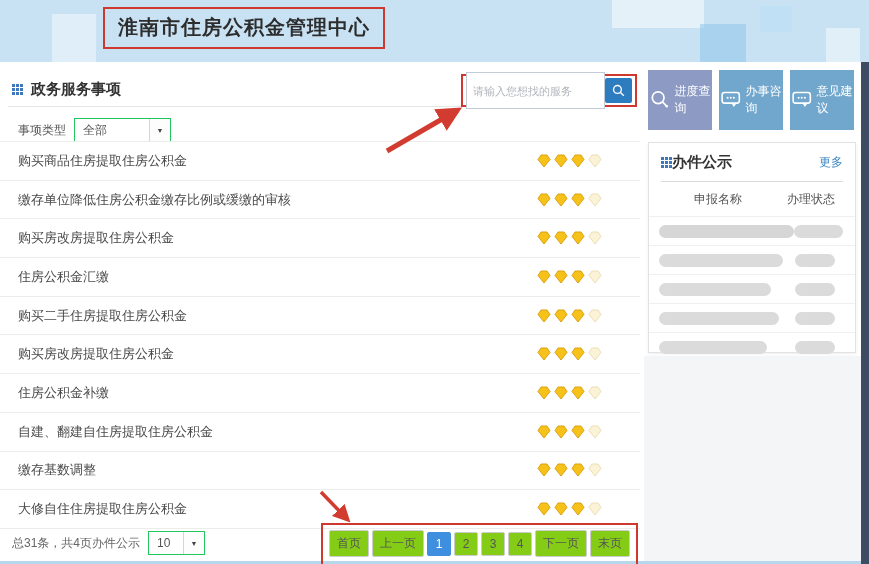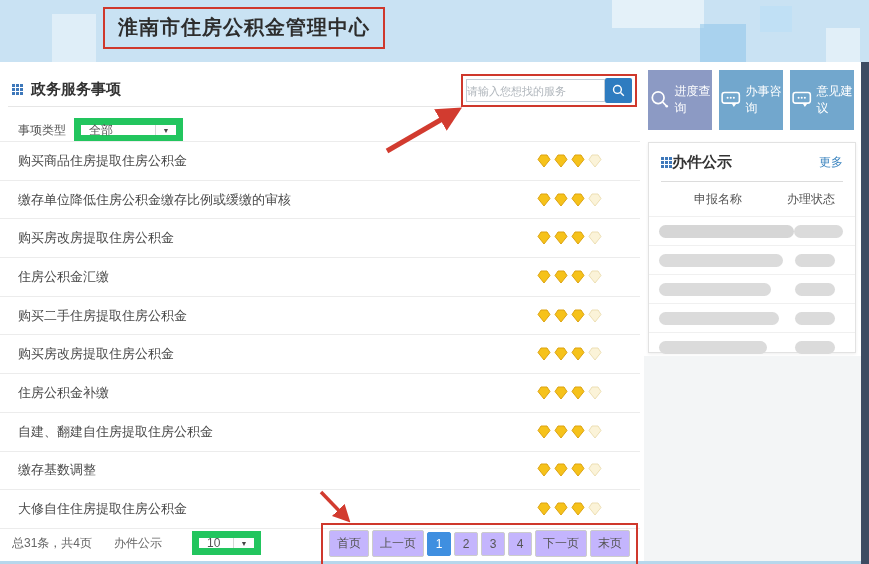--- a/index.html
+++ b/index.html
@@ -21,43 +21,43 @@
   
   .services-panel { position:absolute; left:0; top:62px; width:640px; height:502px; background:#fff; }
   .panel-header { position:absolute; left:12px; top:18px; display:flex; align-items:center; }
   .grid-icon { display:inline-grid; grid-template-columns:repeat(3,3px); grid-gap:1px; }
   .grid-icon span { width:3px; height:3px; background:#3e78ba; }
   .panel-title { margin-left:8px; font-size:15px; font-weight:bold; color:#333; }
   .panel-divider { position:absolute; left:8px; right:6px; top:44px; height:1px; background:#e6e6e6; }
 
   .search-wrap { position:absolute; right:3px; top:12px; width:176px; height:33px; border:2px solid #cf382c;
     display:flex; align-items:center; padding:2px 3px; background:#fff; z-index:3; }
-  .search-input { flex:1; height:23px; border:1px solid #c2ccd6; font-size:11px; color:#444; padding:0 0; outline:none; min-width:0; }
+  .search-input { flex:1; height:37px; border:1px solid #c2ccd6; font-size:11px; color:#444; padding:0 6px; outline:none; min-width:0; }
   .search-input::placeholder { color:#b0b6bc; }
   .search-btn { width:27px; height:25px; margin-left:0; background:#2e7cc0; border:none; border-radius:2px; cursor:pointer;
     display:flex; align-items:center; justify-content:center; }
 
   .filter-row { position:absolute; left:18px; top:56px; display:flex; align-items:center; font-size:12px; color:#555; }
-  .select { display:inline-flex; margin-left:8px; border:7px solid #22c55e; background:#fff; height:24px; align-items:stretch; cursor:pointer; }
+  .select { display:inline-flex; margin-left:8px; border:1px solid #22c55e; background:#fff; height:24px; align-items:stretch; cursor:pointer; }
   .select .sel-text { display:flex; align-items:center; padding:0 8px; font-size:12px; color:#555; width:74px; }
   .select .sel-arrow { display:flex; align-items:center; justify-content:center; width:21px; border-left:1px solid #d5d5d5;
     font-size:7px; color:#444; background:#fdfdfd; }
   .select.small .sel-text { width:34px; }
 
   .service-list { position:absolute; left:0; right:0; top:79px; list-style:none; border-top:1px solid #ececec; }
   .service-row { height:38.7px; display:flex; align-items:center; padding:0 38px 0 18px; border-bottom:1px solid #ececec; cursor:pointer; }
   .svc-label { flex:1; font-size:13px; color:#4a4a4a; }
   .gems { display:flex; gap:3px; }
   .gem.f polygon { fill:#f6c21a; stroke:#dca312; stroke-width:1; }
   .gem.p polygon { fill:#fbf3d8; stroke:#eddfb4; stroke-width:1; }
 
-  .pg-info { position:absolute; left:12px; bottom:9px; display:flex; align-items:center; gap:22px; font-size:12px; color:#666; }
+  .pg-info { position:absolute; left:12px; bottom:9px; display:flex; align-items:center; gap:0; font-size:12px; color:#666; }
   .pager { position:absolute; right:2px; bottom:-2px; border:2px solid #cf382c; padding:5px 6px 7px; display:flex; gap:3px;
     align-items:center; background:transparent; z-index:4; }
-  .pg-btn { font-size:12px; color:#555; background:#c4b5fd; border:1px solid #ccc; border-radius:2px; padding:4px 7px; min-width:24px;
+  .pg-btn { font-size:12px; color:#555; background:#84cc16; border:1px solid #ccc; border-radius:2px; padding:4px 7px; min-width:24px;
     cursor:pointer; text-align:center; }
   .pg-btn.active { background:#3f8fe0; border-color:#3f8fe0; color:#fff; }
 
   
   .quick-actions { position:absolute; left:648px; top:70px; display:flex; gap:7px; }
   .qa-btn { width:64px; height:60px; display:flex; align-items:center; justify-content:center; gap:3px;
     color:#fff; font-size:12px; cursor:pointer; }
   .qa-0 { background:#8c9ac4; }
   .qa-1, .qa-2 { background:#72a7cd; }
 

